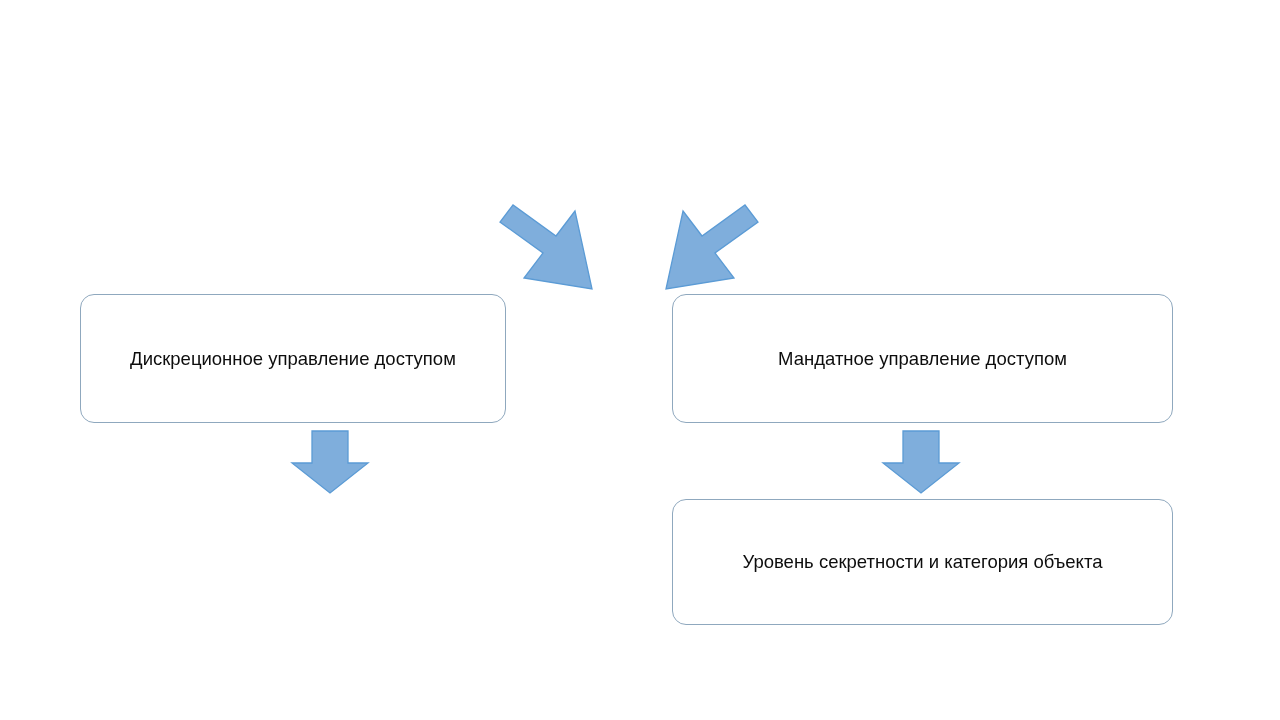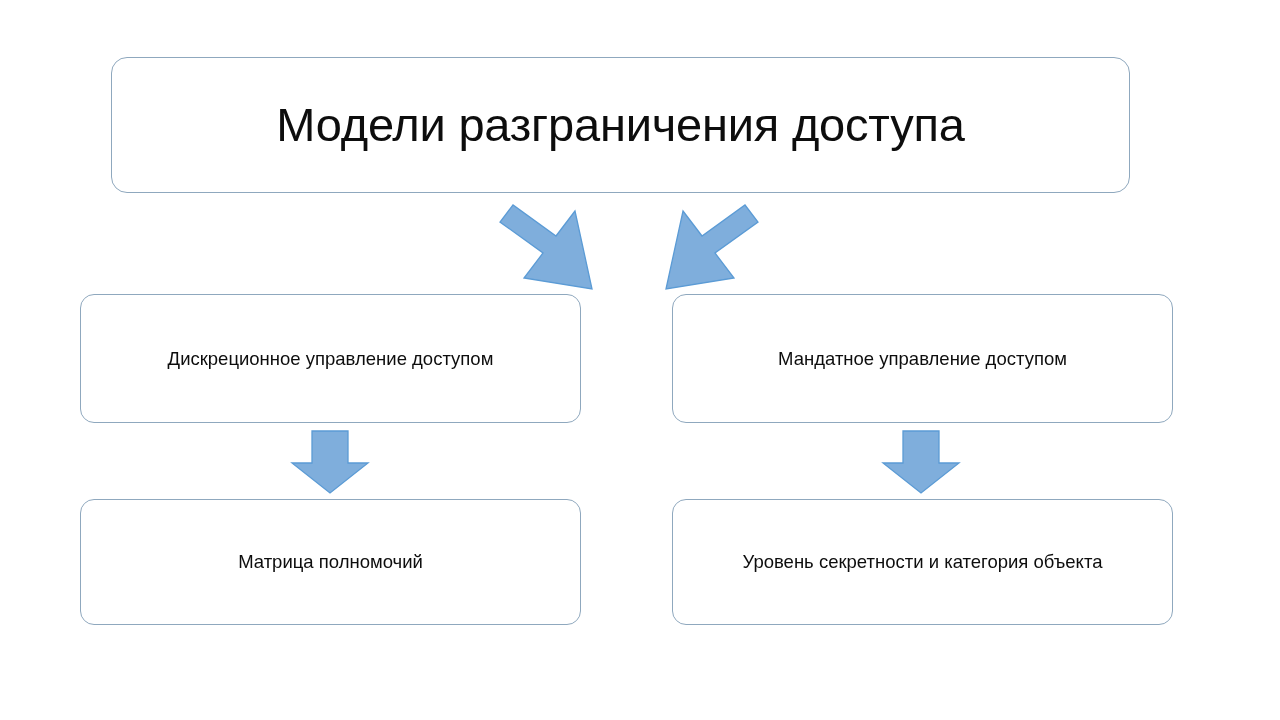--- a/index.html
+++ b/index.html
@@ -49,21 +49,21 @@
   }
   #node-title .node-text {
     font-size: 47px;
     font-weight: 400;
     letter-spacing: -0.2px;
   }
 
   #node-dac {
     left: 80px;
     top: 294px;
-    width: 501px;
+    width: 426px;
     height: 129px;
   }
   #node-mac {
     left: 672px;
     top: 294px;
     width: 501px;
     height: 129px;
     justify-content: center;
   }
   #node-matrix {
@@ -111,33 +111,27 @@
 
     <polygon class="arrow-shape" points="575,211 556,236 513,205 500,222 543,253 524,278 592,289"></polygon>
 
     <polygon class="arrow-shape" points="683,211 702,236 745,205 758,222 715,253 734,278 666,289"></polygon>
 
     <polygon class="arrow-shape" points="312,431 348,431 348,463 368,463 330,493 292,463 312,463"></polygon>
 
     <polygon class="arrow-shape" points="903,431 939,431 939,463 959,463 921,493 883,463 903,463"></polygon>
   </svg>
 
-  <div class="node" id="node-title">
-    <span class="node-text">Модели разграничения доступа</span>
-  </div>
 
   <div class="node" id="node-dac">
     <span class="node-text">Дискреционное управление доступом</span>
   </div>
 
   <div class="node" id="node-mac">
     <span class="node-text">Мандатное управление доступом</span>
   </div>
 
-  <div class="node" id="node-matrix">
-    <span class="node-text">Матрица полномочий</span>
-  </div>
 
   <div class="node" id="node-levels">
     <span class="node-text">Уровень секретности и категория объекта</span>
   </div>
 
 </div>
 
 </body></html>

